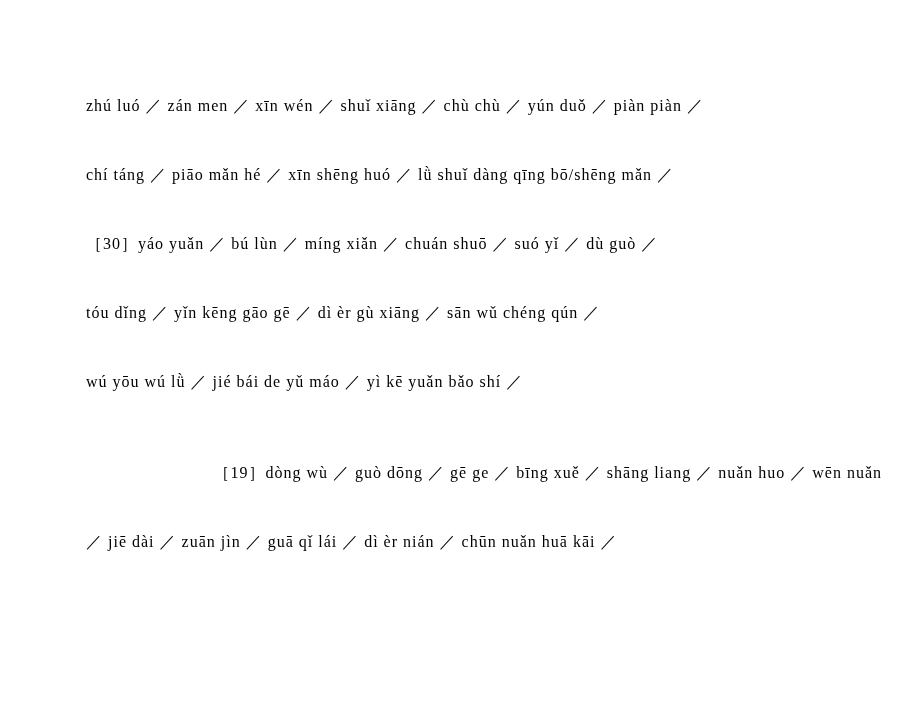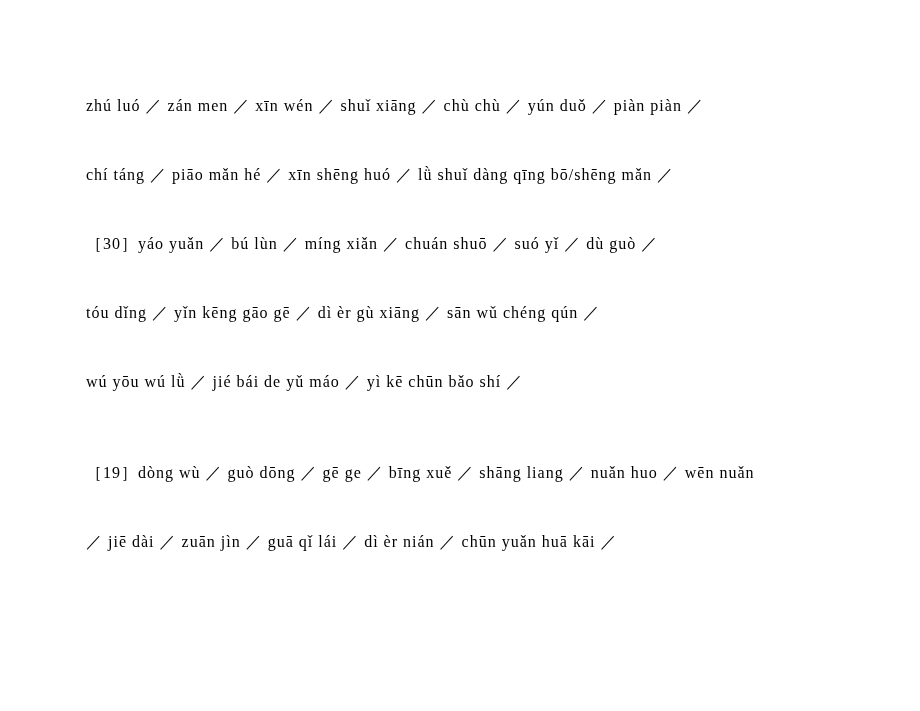--- a/index.html
+++ b/index.html
@@ -25,15 +25,15 @@
       margin-bottom: 0;
     }
   </style>
 </head>
 <body>
 
 <div class="line">zhú luó ／ zán men ／ xīn wén ／ shuǐ xiāng ／ chù chù ／ yún duǒ ／ piàn piàn ／</div>
 <div class="line">chí táng ／ piāo mǎn hé ／ xīn shēng huó ／ lǜ shuǐ dàng qīng bō/shēng mǎn ／</div>
 <div class="line">［30］yáo yuǎn ／ bú lùn ／ míng xiǎn ／ chuán shuō ／ suó yǐ ／ dù guò ／</div>
 <div class="line">tóu dǐng ／ yǐn kēng gāo gē ／ dì èr gù xiāng ／ sān wǔ chéng qún ／</div>
-<div class="line">wú yōu wú lǜ ／ jié bái de yǔ máo ／ yì kē chūn bǎo shí ／</div>
-<div class="line" style="margin-top: 70px;">［19］dòng wù ／ guò dōng ／ gē ge ／ bīng xuě ／ shāng liang ／ nuǎn huo ／ wēn nuǎn</div>
-<div class="line">／ jiē dài ／ zuān jìn ／ guā qǐ lái ／ dì èr nián ／ chūn yuǎn huā kāi ／</div>
+<div class="line">wú yōu wú lǜ ／ jié bái de yǔ máo ／ yì kē yuǎn bǎo shí ／</div>
+<div class="line" style="margin-top: 70px; text-align: right;">［19］dòng wù ／ guò dōng ／ gē ge ／ bīng xuě ／ shāng liang ／ nuǎn huo ／ wēn nuǎn</div>
+<div class="line">／ jiē dài ／ zuān jìn ／ guā qǐ lái ／ dì èr nián ／ chūn nuǎn huā kāi ／</div>
 
 </body></html>

